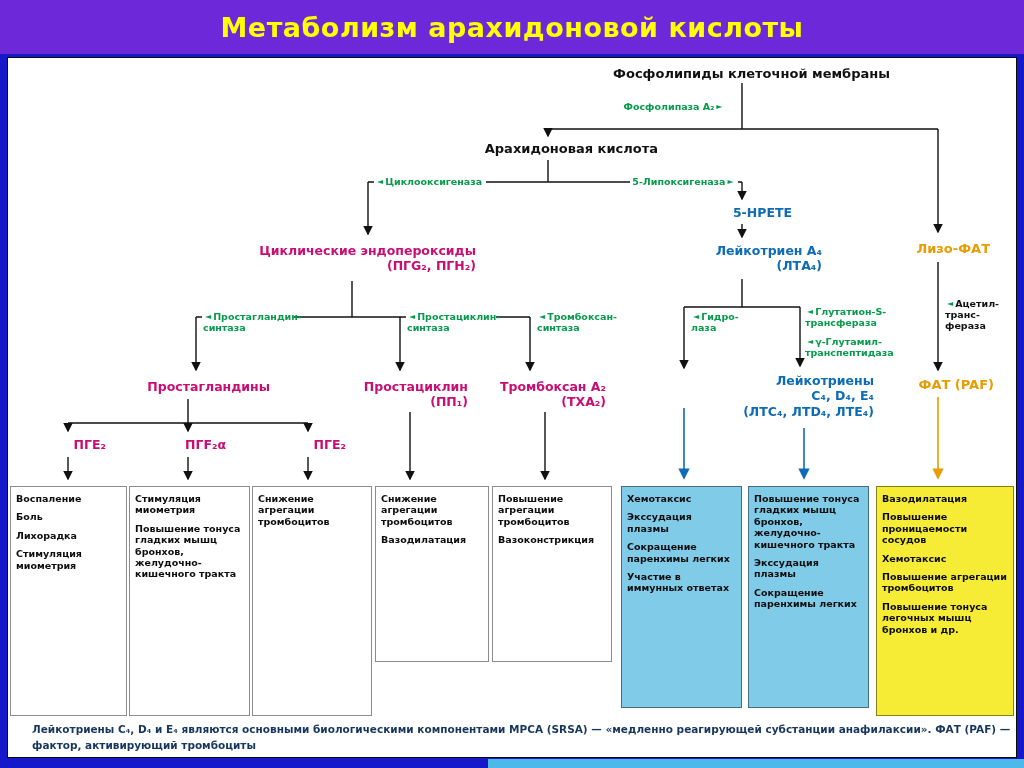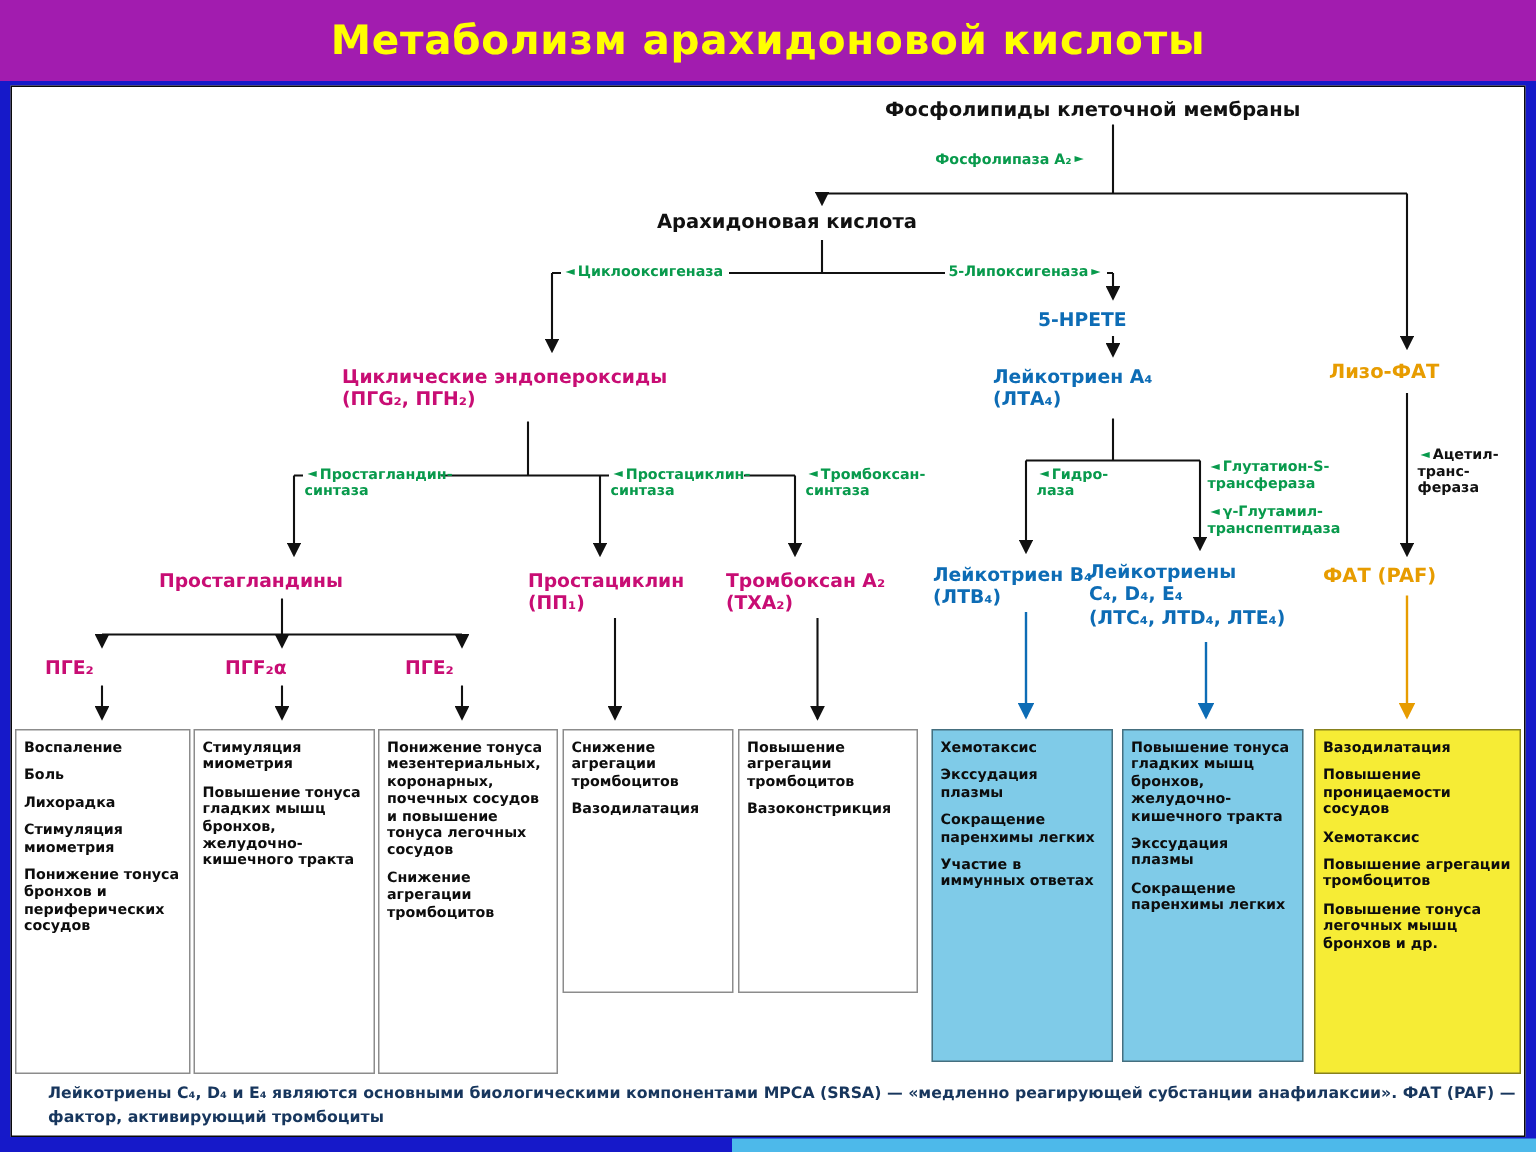--- a/index.html
+++ b/index.html
@@ -1,24 +1,24 @@
 <!DOCTYPE html>
 <html><head>
 <meta charset="utf-8">
 <style>
   *{margin:0;padding:0;box-sizing:border-box}
   html,body{width:1024px;height:768px;overflow:hidden}
   body{background:#1619c9;font-family:"DejaVu Sans","Liberation Sans",sans-serif;position:relative}
   .page{position:absolute;inset:0}
-  .title-bar{position:absolute;left:0;top:0;width:1024px;height:54px;background:#a21caf;display:flex;align-items:center;justify-content:center}
+  .title-bar{position:absolute;left:0;top:0;width:1024px;height:54px;background:#6d28d9;display:flex;align-items:center;justify-content:center}
   .title-bar .t{color:#ffff00;font-size:27px;font-weight:700;letter-spacing:.5px}
   .panel{position:absolute;left:7px;top:57px;width:1010px;height:701px;background:#ffffff;border:1px solid #0a0a0a}
   .strip{position:absolute;left:488px;top:759px;width:536px;height:9px;background:#4db9ea}
   svg.connectors{position:absolute;left:0;top:0;width:1024px;height:768px;pointer-events:none}
-  .node{position:absolute;text-align:left;font-weight:700;line-height:1.22}
+  .node{position:absolute;text-align:right;font-weight:700;line-height:1.22}
   .n-black{color:#111;font-size:13px}
   .n-magenta{color:#c80d74;font-size:12.5px}
   .n-blue{color:#0d6cb5;font-size:12.5px}
   .n-orange{color:#e79c00;font-size:13px}
   .enzyme{position:absolute;color:#089a4c;font-size:9.5px;font-weight:700;line-height:1.18;background:#fff;padding:0 1px}
   .enzyme.right{text-align:center}
   .enzyme.blk span.nm{color:#111}
   .tri{color:#089a4c;font-size:8px;margin:0 2px;vertical-align:1px}
   .box{position:absolute;top:486px;border:1px solid rgba(0,0,0,.45);padding:6px 5px}
   .box.pink{background:#ffffff}
@@ -114,24 +114,20 @@
 
   <div class="node n-magenta" style="left:484px;top:379px;width:122px">
     <div>Тромбоксан А₂</div>
     <div>(ТХА₂)</div>
   </div>
 
   <div class="node n-magenta" style="left:30px;top:437px;width:76px">ПГЕ₂</div>
   <div class="node n-magenta" style="left:150px;top:437px;width:76px">ПГF₂α</div>
   <div class="node n-magenta" style="left:270px;top:437px;width:76px">ПГЕ₂</div>
 
-  <div class="node n-blue" style="left:622px;top:375px;width:124px">
-    <div>Лейкотриен В₄</div>
-    <div>(ЛТВ₄)</div>
-  </div>
 
   <div class="node n-blue" style="left:726px;top:373px;width:148px">
     <div>Лейкотриены</div>
     <div>С₄, D₄, Е₄</div>
     <div>(ЛТС₄, ЛТD₄, ЛТЕ₄)</div>
   </div>
 
   <div class="node n-orange" style="left:882px;top:377px;width:112px">ФАТ (PAF)</div>
 
   <div class="enzyme right" style="left:612px;top:101px;width:124px"><span class="nm">Фосфолипаза А₂</span><span class="tri">►</span></div>
@@ -152,28 +148,26 @@
 
   <div class="enzyme" style="left:804px;top:336px;width:98px"><span class="tri">◄</span><span class="nm">γ-Глутамил-транспептидаза</span></div>
 
   <div class="enzyme blk" style="left:944px;top:298px;width:62px"><span class="tri">◄</span><span class="nm">Ацетил-транс-фераза</span></div>
 
   <div class="box pink" style="left:10px;width:117px;height:230px">
       <div class="effect-item">Воспаление</div>
       <div class="effect-item">Боль</div>
       <div class="effect-item">Лихорадка</div>
       <div class="effect-item">Стимуляция миометрия</div>
-      <div class="effect-item">Понижение тонуса бронхов и периферических сосудов</div>
     </div>
   <div class="box pink" style="left:129px;width:121px;height:230px">
       <div class="effect-item">Стимуляция миометрия</div>
       <div class="effect-item">Повышение тонуса гладких мышц бронхов, желудочно-кишечного тракта</div>
     </div>
   <div class="box pink" style="left:252px;width:120px;height:230px">
-      <div class="effect-item">Понижение тонуса мезентериальных, коронарных, почечных сосудов и повышение тонуса легочных сосудов</div>
       <div class="effect-item">Снижение агрегации тромбоцитов</div>
     </div>
   <div class="box pink" style="left:375px;width:114px;height:176px">
       <div class="effect-item">Снижение агрегации тромбоцитов</div>
       <div class="effect-item">Вазодилатация</div>
     </div>
   <div class="box pink" style="left:492px;width:120px;height:176px">
       <div class="effect-item">Повышение агрегации тромбоцитов</div>
       <div class="effect-item">Вазоконстрикция</div>
     </div>

